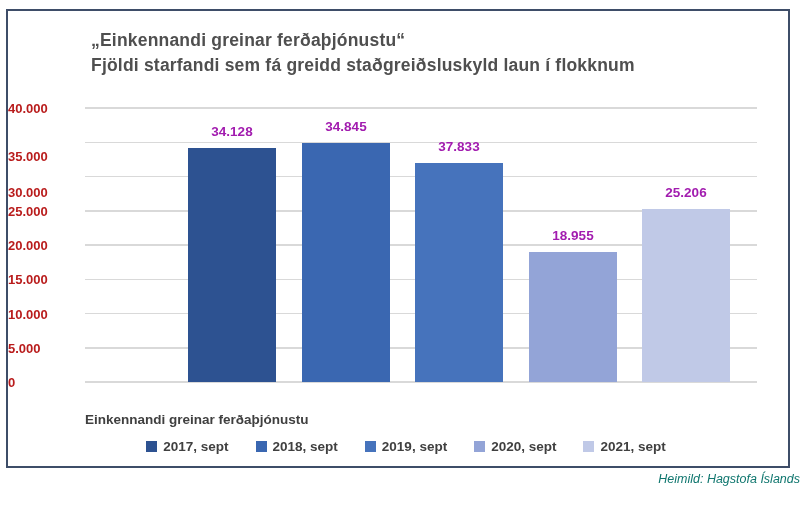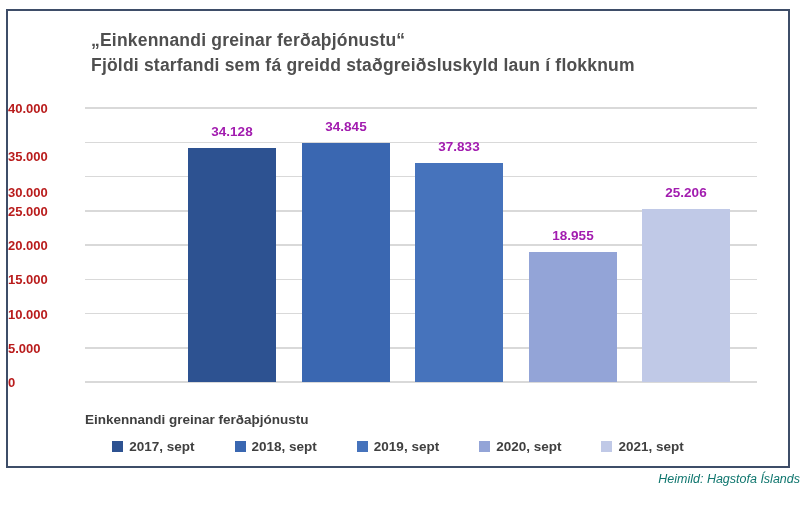--- a/index.html
+++ b/index.html
@@ -26,22 +26,22 @@
   .bar{position:absolute;bottom:0;width:88px;}
   .bar-label{
     position:absolute;width:120px;text-align:center;
     font-size:13.5px;font-weight:700;color:#a21caf;
   }
   .xaxis-label{
     position:absolute;left:77px;top:390px;width:672px;text-align:left;
     font-size:13.5px;font-weight:700;color:#404040;margin-top:11px;
   }
   .legend{
-    position:absolute;left:0;top:428px;width:100%;
-    display:flex;justify-content:center;align-items:center;gap:40px;
+    position:absolute;left:8px;top:428px;width:100%;
+    display:flex;justify-content:center;align-items:center;gap:27px;
   }
   .legend-item{display:flex;align-items:center;gap:6px;}
   .legend-swatch{width:11px;height:11px;display:inline-block;}
   .legend-label{font-size:13.5px;font-weight:700;color:#404040;white-space:nowrap;}
   .figure-caption{
     position:absolute;left:7px;top:500px;
     font-size:17px;font-style:italic;color:#2f2f2f;margin-top:30px;
   }
   .figure-source{
     position:absolute;right:0;top:472px;

